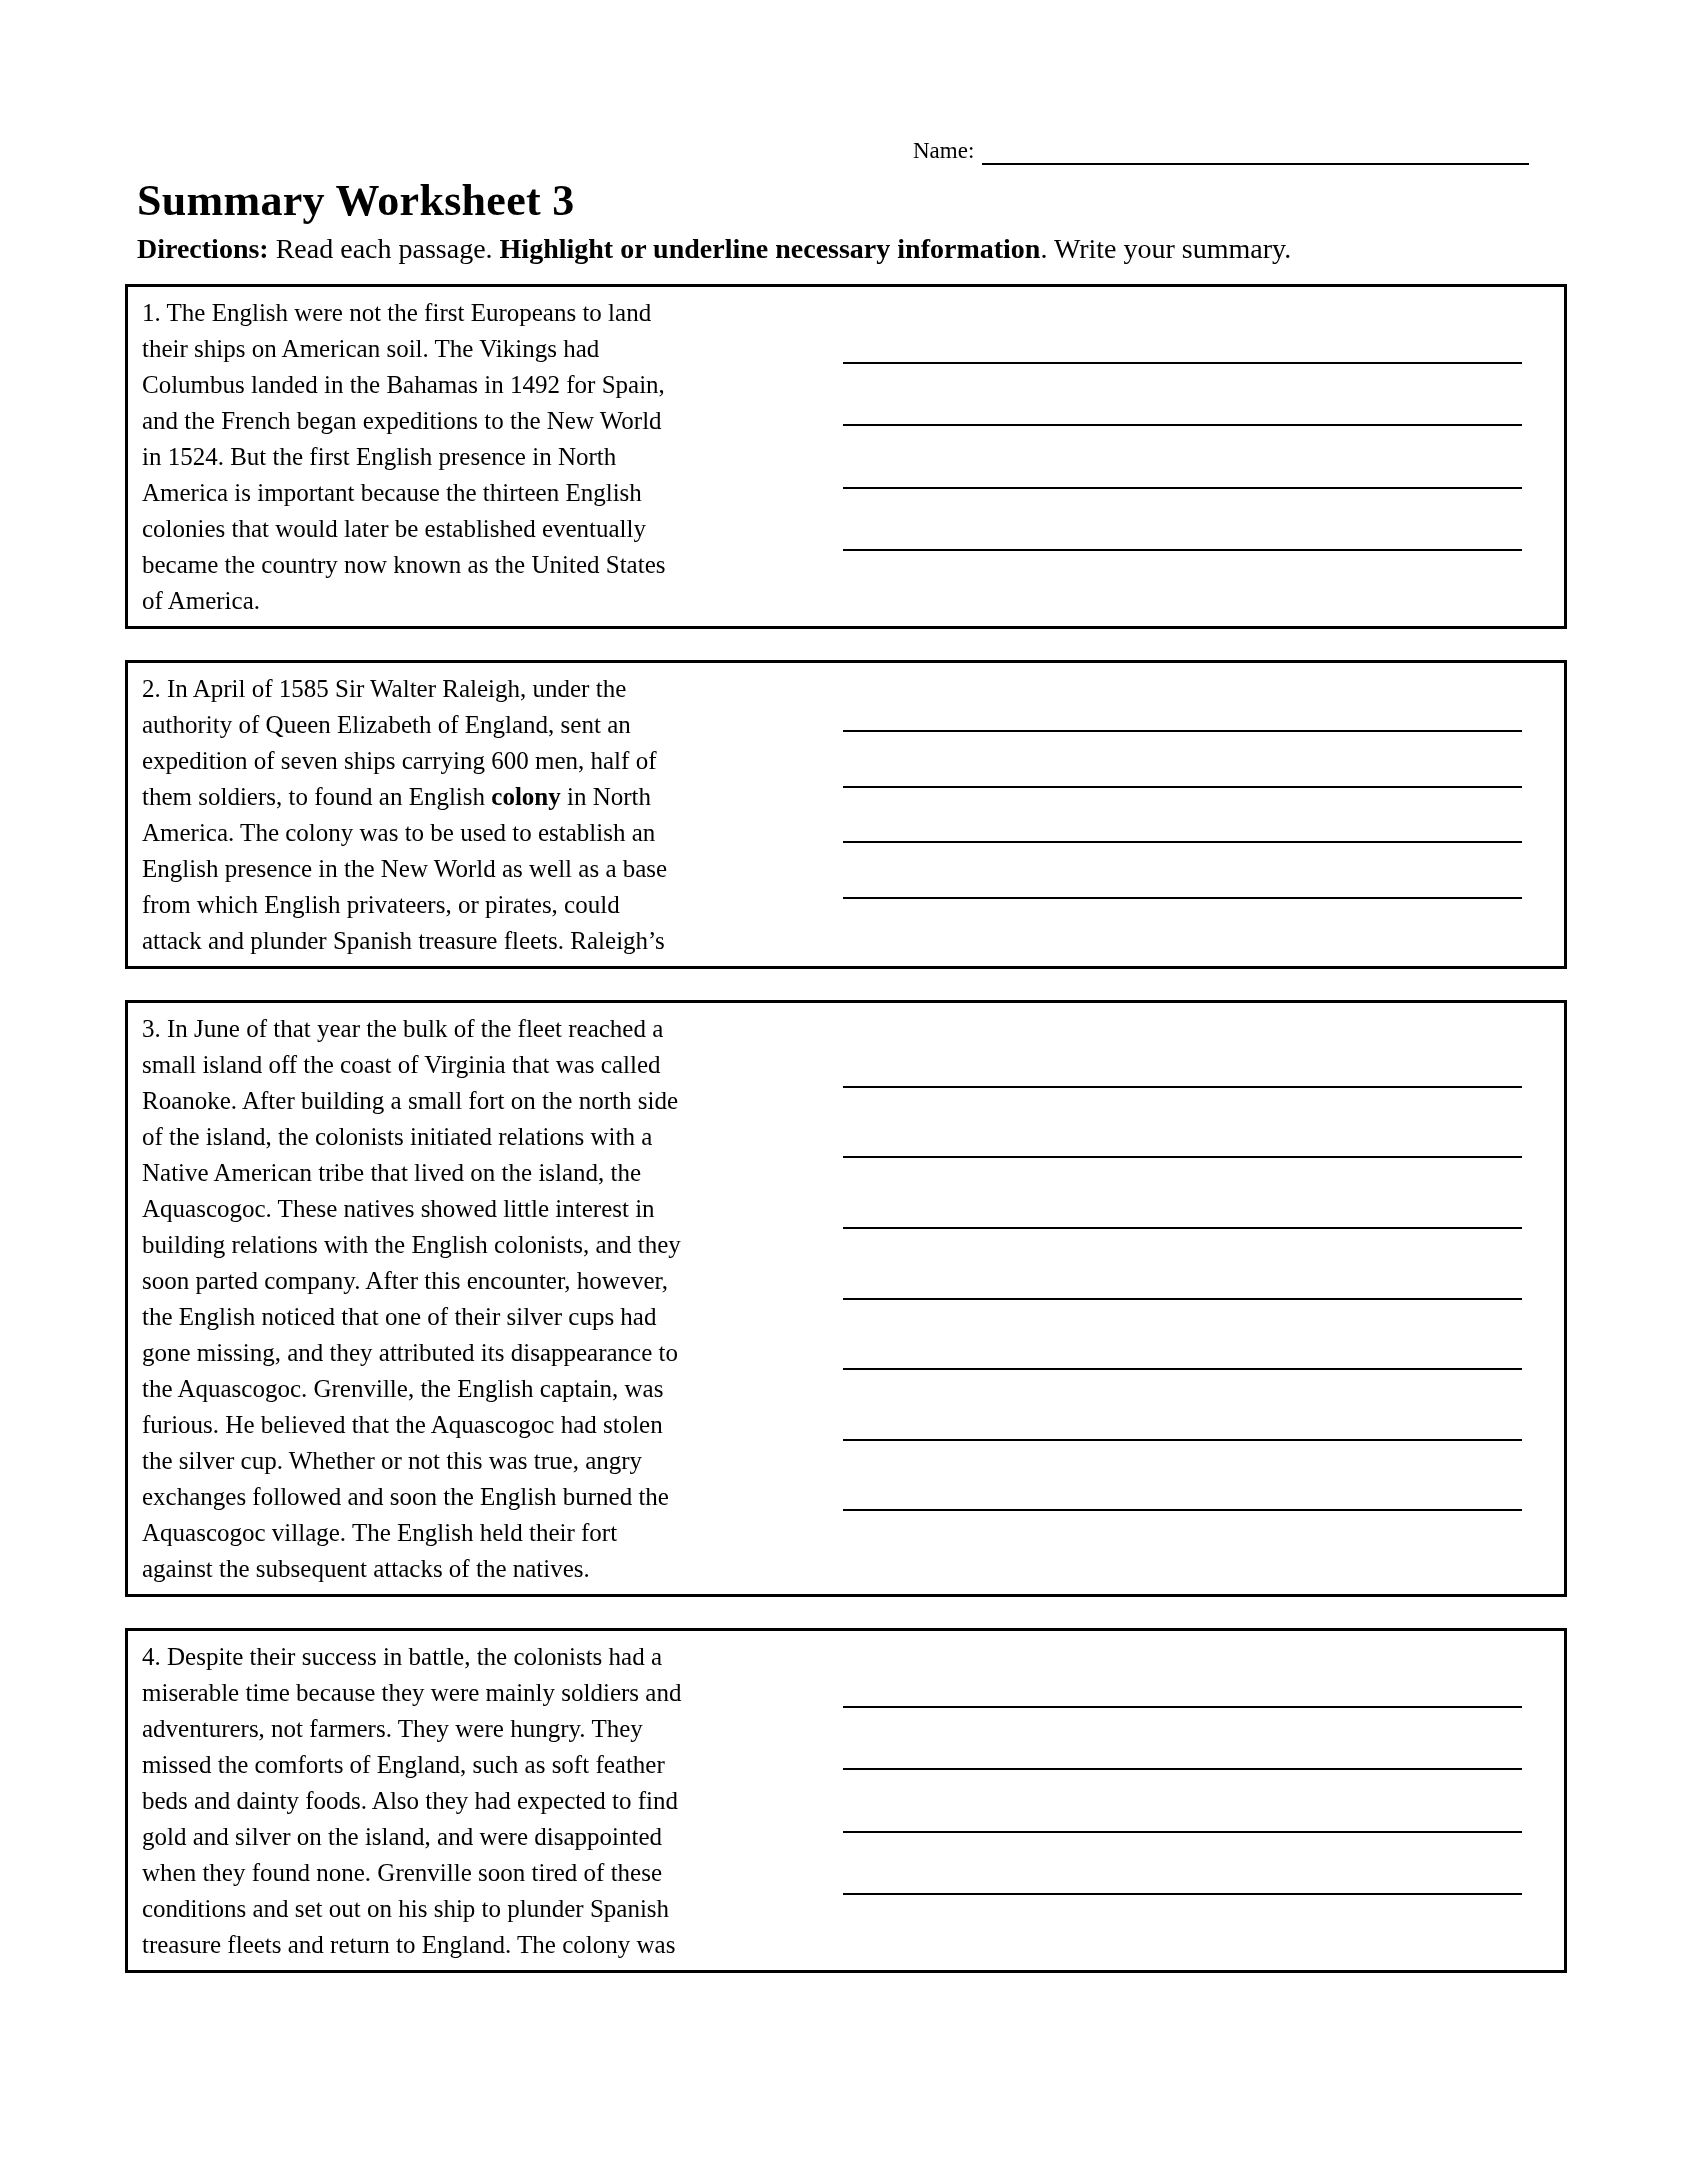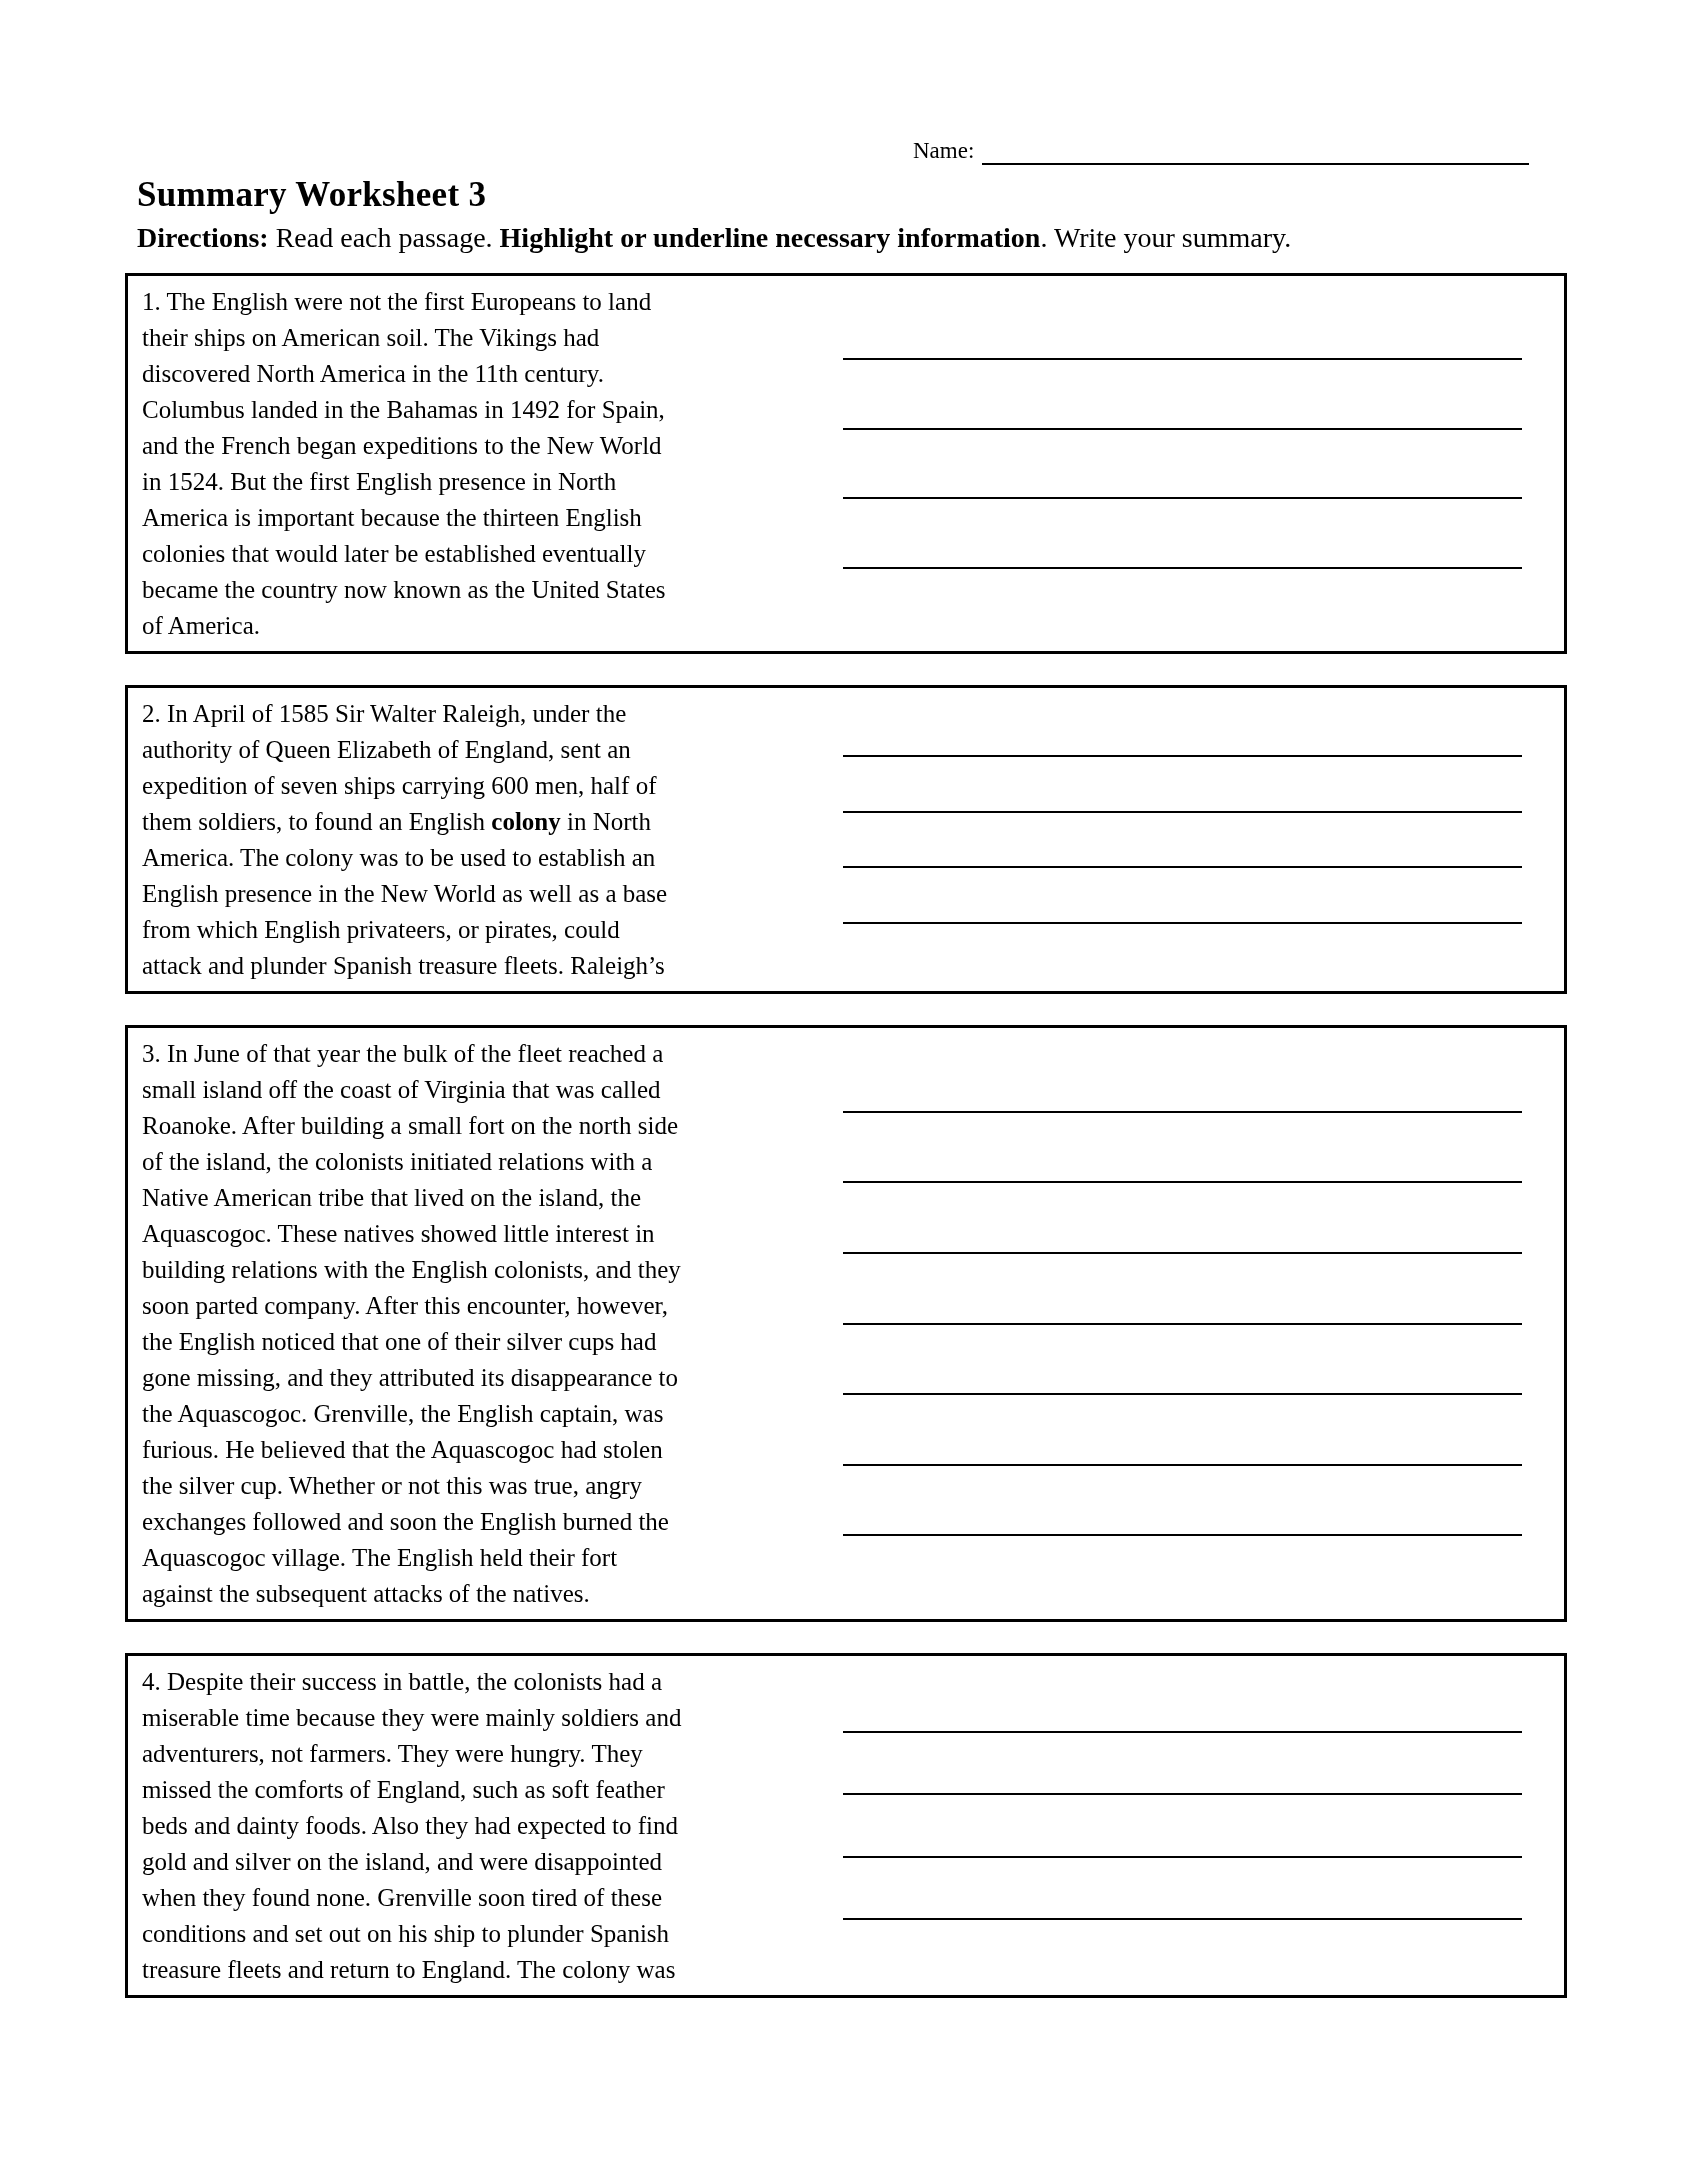--- a/index.html
+++ b/index.html
@@ -14,21 +14,21 @@
 
   .name-row {
     display:flex; align-items:center;
     width:616px; margin-left:auto; margin-right:38px;
     font-size:23px; height:32px;
   }
   .name-label { padding-right:8px; line-height:26px; }
   .name-line { flex:1; border-bottom:2px solid #000; height:28px; }
 
   .title {
-    font-size:35px; font-weight:bold;
+    font-size:44px; font-weight:bold;
     margin:8px 0 0 12px; letter-spacing:0.3px;
   }
   .directions {
     font-size:28px; margin:5px 0 0 12px; line-height:36px;
   }
   .directions b { font-weight:bold;text-align:right; }
 
   #passages { margin-top:17px;border-radius:6px; }
   .box {
     border:3px solid #000;
@@ -63,21 +63,20 @@
 
   <div class="title">Summary Worksheet 3</div>
 
   <div class="directions"><b>Directions:</b><span> Read each passage. </span><b>Highlight or underline necessary information</b><span>. Write your summary.</span></div>
 
   <div id="passages">
       <div class="box">
         <div class="passage">
           <div class="line"><span>1. The English were not the first Europeans to land</span></div>
           <div class="line"><span>their ships on American soil. The Vikings had</span></div>
-          <div class="line"><span>discovered North America in the 11th century.</span></div>
           <div class="line"><span>Columbus landed in the Bahamas in 1492 for Spain,</span></div>
           <div class="line"><span>and the French began expeditions to the New World</span></div>
           <div class="line"><span>in 1524. But the first English presence in North</span></div>
           <div class="line"><span>America is important because the thirteen English</span></div>
           <div class="line"><span>colonies that would later be established eventually</span></div>
           <div class="line"><span>became the country now known as the United States</span></div>
           <div class="line"><span>of America.</span></div>
         </div>
         <div class="answers">
           <div class="answer-line"></div>

